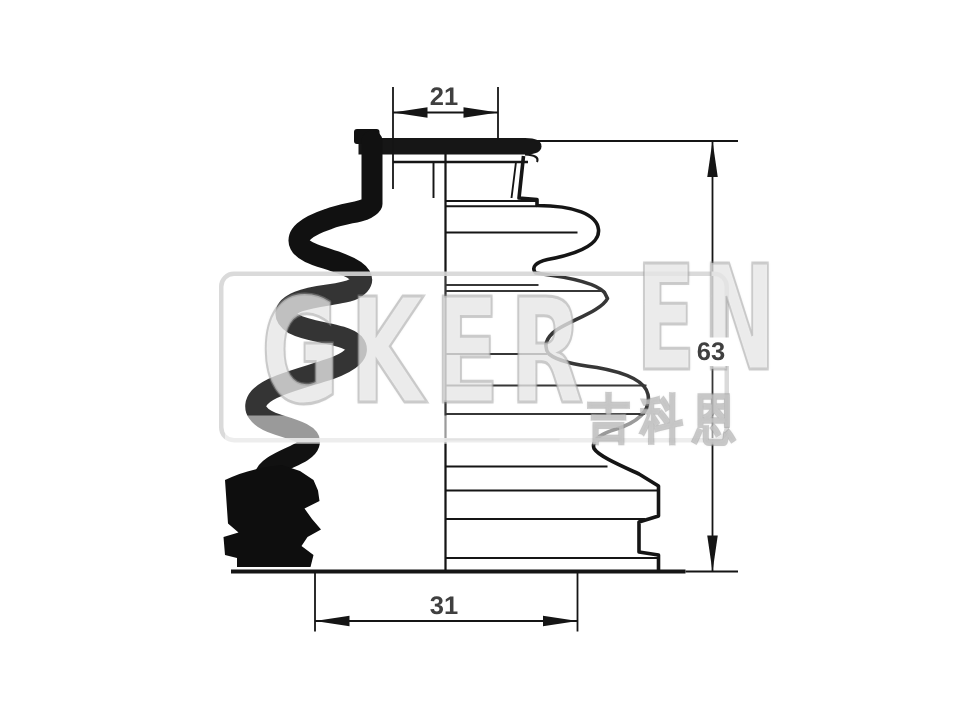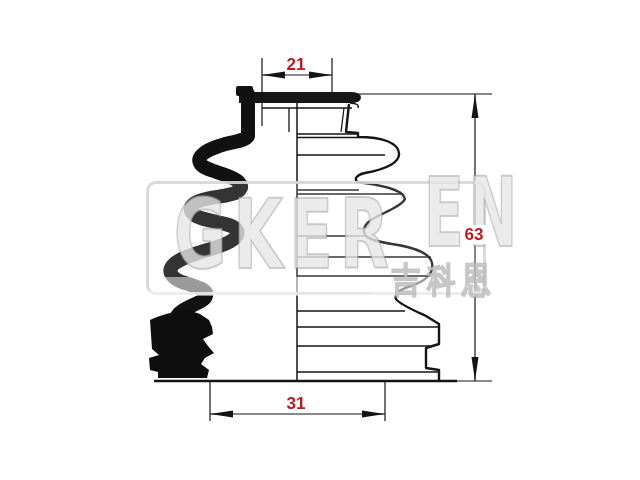--- a/index.html
+++ b/index.html
@@ -25,21 +25,21 @@
     text-shadow:0 0 2px rgba(140,140,140,0.45);
     transform-origin:0 0;user-select:none;
   }
   .wm-latin-left {left:174px;top:186px;font-size:97px;letter-spacing:10px;transform:scaleX(0.66);}
   .wm-latin-right{left:424px;top:164px;font-size:97px;letter-spacing:8px;transform:scaleX(0.60);}
   .wm-cjk       {left:392px;top:263px;font-size:35px;letter-spacing:9px;transform:scaleX(0.80);
                  -webkit-text-stroke:1.5px rgba(150,150,150,0.45);}
   
   .dim-label{
     position:absolute;z-index:4;font-family:"Liberation Sans",sans-serif;
-    font-weight:bold;font-size:17px;color:#b91c1c;transform:translateX(-50%);
+    font-weight:bold;font-size:17px;color:#404040;transform:translateX(-50%);
     line-height:1;white-space:nowrap;
   }
   .dim-label.top   {left:296px;top:56px;}
   .dim-label.bottom{left:296px;top:395px;}
   .dim-label.right {left:474px;top:225px;background:#ffffff;padding:1px 3px;}
 </style>
 </head>
 <body>
 
 <div id="stage">

